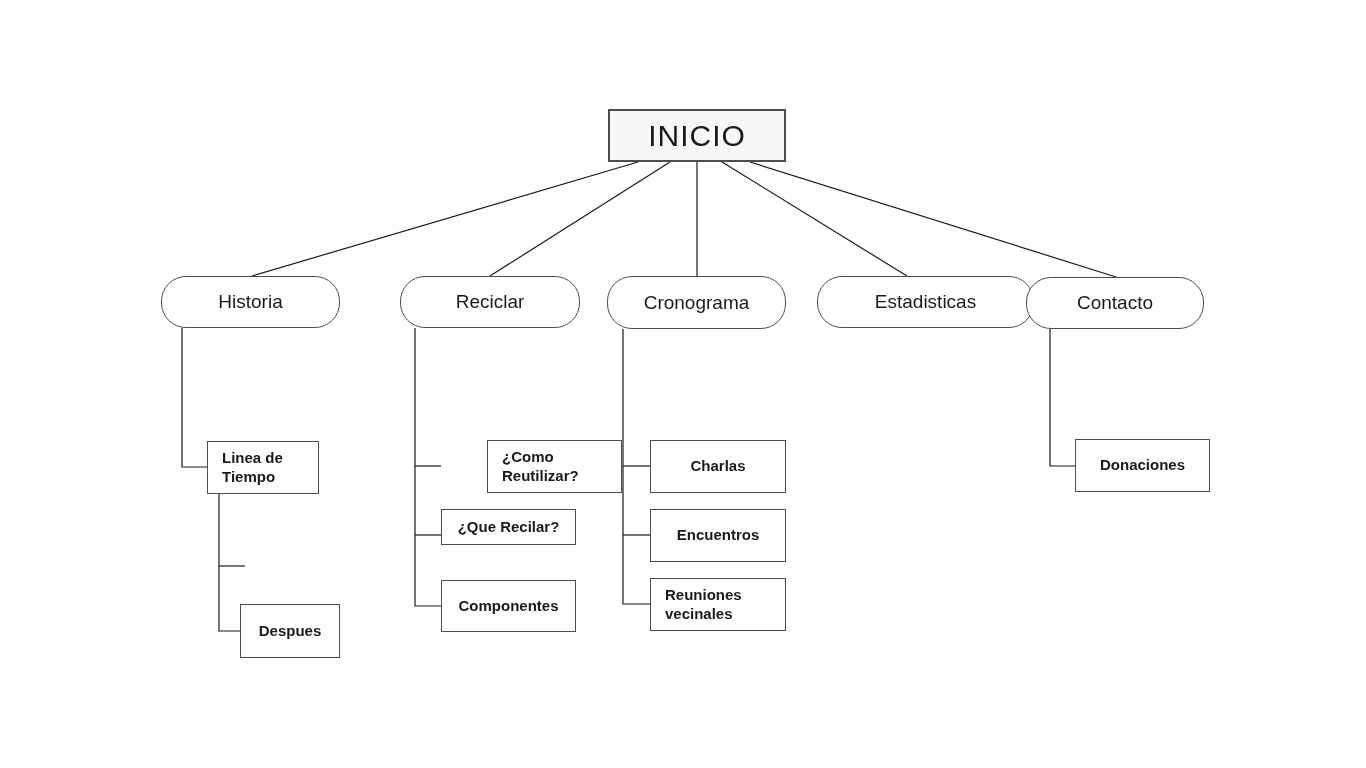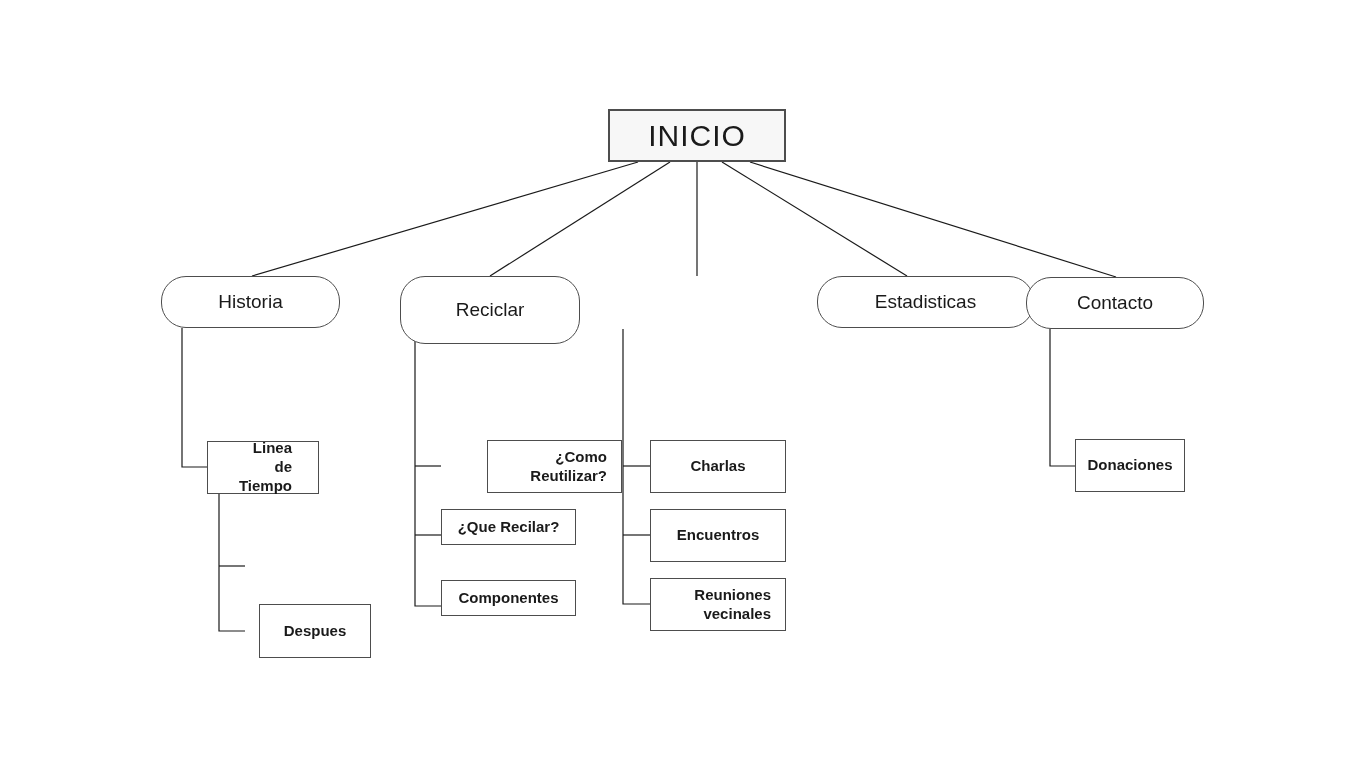--- a/index.html
+++ b/index.html
@@ -33,21 +33,21 @@
     stroke-width: 1.2;
     fill: none;
   }
   .node {
     position: absolute;
     background: var(--node-fill);
     border: 1.5px solid var(--node-border);
     display: flex;
     align-items: center;
     justify-content: center;
-    text-align: right;
+    text-align: left;
     line-height: 1.25;
   }
   .node-root {
     border-width: 2px;
     background: var(--root-fill);
     font-size: 30px;
     letter-spacing: 1px;
   }
   .node-l2 { font-size: 19px; border-radius: 25px; }
   .node-l3 { font-size: 15px; font-weight: 600; padding: 2px 14px; }
@@ -76,30 +76,31 @@
     <polyline points="623,329 623,604 650,604"></polyline>
     <line x1="623" y1="466" x2="650" y2="466"></line>
     <line x1="623" y1="535" x2="650" y2="535"></line>
 
     <polyline points="1050,329 1050,466 1075,466"></polyline>
   </svg>
 
   <div class="node node-root" style="left:608px; top:109px; width:178px; height:53px;">INICIO</div>
 
   <div class="node node-l2" style="left:161px; top:276px; width:179px; height:52px;">Historia</div>
-  <div class="node node-l2" style="left:400px; top:276px; width:180px; height:68px;">Reciclar</div>
+  <div class="node node-l2" style="left:400px; top:276px; width:180px; height:52px;">Reciclar</div>
+  <div class="node node-l2" style="left:607px; top:276px; width:179px; height:53px;">Cronograma</div>
   <div class="node node-l2" style="left:817px; top:276px; width:217px; height:52px;">Estadisticas</div>
   <div class="node node-l2" style="left:1026px; top:277px; width:178px; height:52px;">Contacto</div>
 
-  <div class="node node-l3" style="left:207px; top:441px; width:112px; height:53px; padding:2px 26px;">Linea de Tiempo</div>
-  <div class="node node-l3" style="left:259px; top:604px; width:112px; height:54px;">Despues</div>
+  <div class="node node-l3" style="left:207px; top:441px; width:112px; height:53px; padding:2px 14px;">Linea de Tiempo</div>
+  <div class="node node-l3" style="left:240px; top:604px; width:100px; height:54px;">Despues</div>
 
   <div class="node node-l3" style="left:441px; top:440px; width:135px; height:53px;margin-left:46px;">¿Como Reutilizar?</div>
   <div class="node node-l3" style="left:441px; top:509px; width:135px; height:36px;">¿Que Recilar?</div>
-  <div class="node node-l3" style="left:441px; top:580px; width:135px; height:36px;">Componentes</div>
+  <div class="node node-l3" style="left:441px; top:580px; width:135px; height:52px;">Componentes</div>
 
   <div class="node node-l3" style="left:650px; top:440px; width:136px; height:53px;">Charlas</div>
   <div class="node node-l3" style="left:650px; top:509px; width:136px; height:53px;">Encuentros</div>
   <div class="node node-l3" style="left:650px; top:578px; width:136px; height:53px;">Reuniones vecinales</div>
 
-  <div class="node node-l3" style="left:1075px; top:439px; width:110px; height:53px;">Donaciones</div>
+  <div class="node node-l3" style="left:1075px; top:439px; width:135px; height:53px;">Donaciones</div>
 
 </div>
 
 </body></html>

